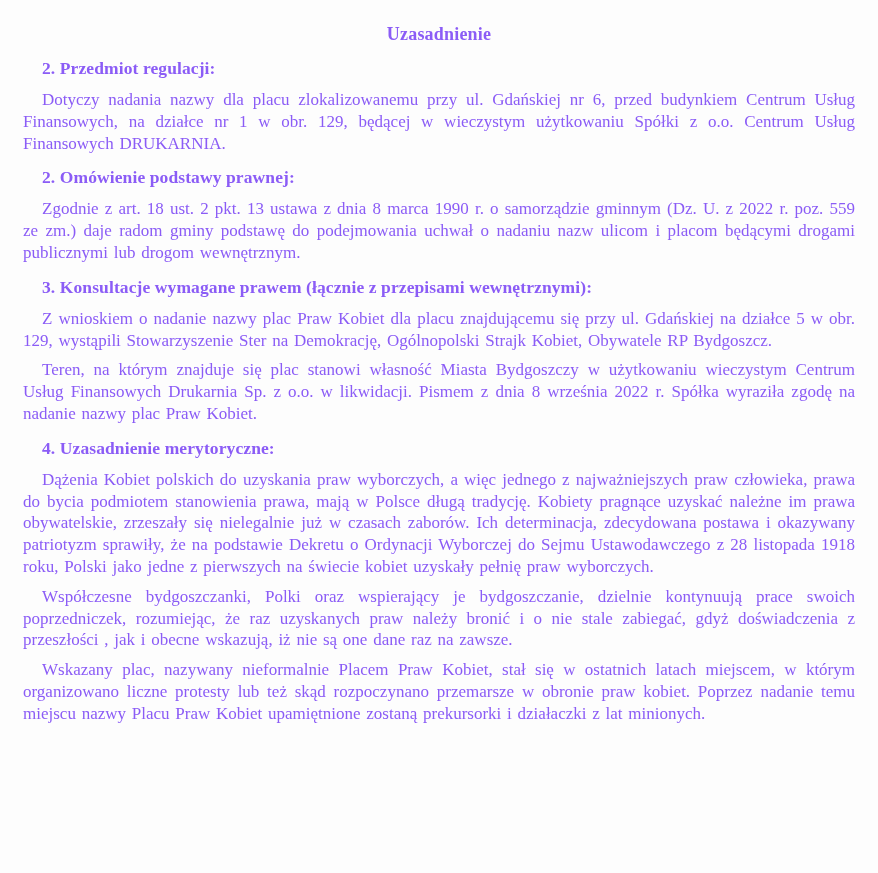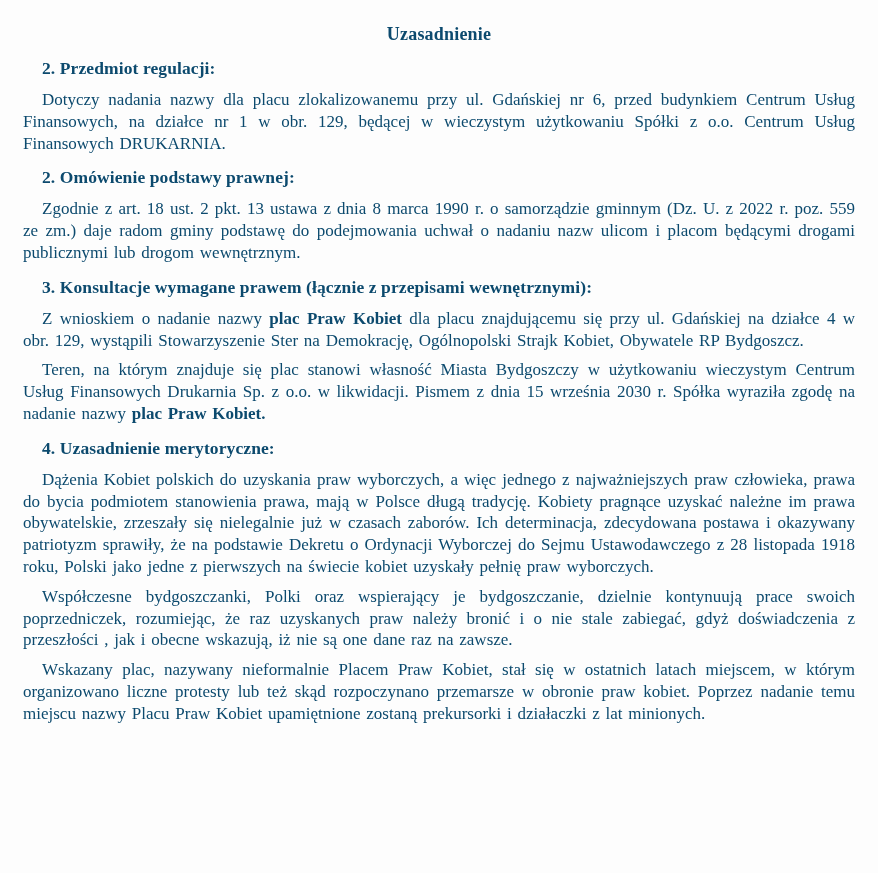--- a/index.html
+++ b/index.html
@@ -6,21 +6,21 @@
     margin: 0;
     padding: 0;
     background: #ffffff;
   }
   .page {
     position: relative;
     width: 878px;
     height: 873px;
     box-sizing: border-box;
     background: #fdfdfd;
-    color: #0c4a6e;
+    color: #8b5cf6;
     font-family: "Liberation Serif", "DejaVu Serif", serif;
     padding: 12px 23px 0 23px;
     overflow: hidden;
   }
   .doc-title {
     font-size: 18px;
     font-weight: bold;
     text-align: center;
     margin: 12px 0 6px 0;
     letter-spacing: 0.2px;
@@ -34,34 +34,34 @@
   }
   .para {
     font-size: 17px;
     line-height: 21.8px;
     text-align: justify;
     text-indent: 19px;
     margin: 8px 0;
     word-spacing: 1.5px;
   }
   .para strong {
-    font-weight: bold;
+    font-weight: normal;
   }
 </style>
 </head>
 <body>
 
 <div class="page">
   <h1 class="doc-title">Uzasadnienie</h1>
   <div>
       <h2 class="heading">2. Przedmiot regulacji:</h2>
       <p class="para"><span>Dotyczy nadania nazwy dla placu zlokalizowanemu przy ul. Gdańskiej nr 6, przed budynkiem Centrum Usług Finansowych, na działce nr 1 w obr. 129, będącej w wieczystym użytkowaniu Spółki z o.o. Centrum Usług Finansowych DRUKARNIA.</span></p>
       <h2 class="heading">2. Omówienie podstawy prawnej:</h2>
       <p class="para"><span>Zgodnie z art. 18 ust. 2 pkt. 13 ustawa z dnia 8 marca 1990 r. o samorządzie gminnym (Dz. U. z 2022 r. poz. 559 ze zm.) daje radom gminy podstawę do podejmowania uchwał o nadaniu nazw ulicom i placom będącymi drogami publicznymi lub drogom wewnętrznym.</span></p>
       <h2 class="heading">3. Konsultacje wymagane prawem (łącznie z przepisami wewnętrznymi):</h2>
-      <p class="para"><span>Z wnioskiem o nadanie nazwy </span><strong>plac Praw Kobiet</strong><span> dla placu znajdującemu się przy ul. Gdańskiej na działce 4 w obr. 129, wystąpili Stowarzyszenie Ster na Demokrację, Ogólnopolski Strajk Kobiet, Obywatele RP Bydgoszcz.</span></p>
-      <p class="para"><span>Teren, na którym znajduje się plac stanowi własność Miasta Bydgoszczy w użytkowaniu wieczystym Centrum Usług Finansowych Drukarnia Sp. z o.o. w likwidacji. Pismem z dnia 15 września 2030 r. Spółka wyraziła zgodę na nadanie nazwy </span><strong>plac Praw Kobiet.</strong></p>
+      <p class="para"><span>Z wnioskiem o nadanie nazwy </span><strong>plac Praw Kobiet</strong><span> dla placu znajdującemu się przy ul. Gdańskiej na działce 5 w obr. 129, wystąpili Stowarzyszenie Ster na Demokrację, Ogólnopolski Strajk Kobiet, Obywatele RP Bydgoszcz.</span></p>
+      <p class="para"><span>Teren, na którym znajduje się plac stanowi własność Miasta Bydgoszczy w użytkowaniu wieczystym Centrum Usług Finansowych Drukarnia Sp. z o.o. w likwidacji. Pismem z dnia 8 września 2022 r. Spółka wyraziła zgodę na nadanie nazwy </span><strong>plac Praw Kobiet.</strong></p>
       <h2 class="heading">4. Uzasadnienie merytoryczne:</h2>
       <p class="para"><span>Dążenia Kobiet polskich do uzyskania praw wyborczych, a więc jednego z najważniejszych praw człowieka, prawa do bycia podmiotem stanowienia prawa, mają w Polsce długą tradycję. Kobiety pragnące uzyskać należne im prawa obywatelskie, zrzeszały się nielegalnie już w czasach zaborów. Ich determinacja, zdecydowana postawa i okazywany patriotyzm sprawiły, że na podstawie Dekretu o Ordynacji Wyborczej do Sejmu Ustawodawczego z 28 listopada 1918 roku, Polski jako jedne z pierwszych na świecie kobiet uzyskały pełnię praw wyborczych.</span></p>
       <p class="para"><span>Współczesne bydgoszczanki, Polki oraz wspierający je bydgoszczanie, dzielnie kontynuują prace swoich poprzedniczek, rozumiejąc, że raz uzyskanych praw należy bronić i o nie stale zabiegać, gdyż doświadczenia z przeszłości , jak i obecne wskazują, iż nie są one dane raz na zawsze.</span></p>
       <p class="para"><span>Wskazany plac, nazywany nieformalnie Placem Praw Kobiet, stał się w ostatnich latach miejscem, w którym organizowano liczne protesty lub też skąd rozpoczynano przemarsze w obronie praw kobiet. Poprzez nadanie temu miejscu nazwy Placu Praw Kobiet upamiętnione zostaną prekursorki i działaczki z lat minionych.</span></p>
     </div>
 </div>
 
 </body></html>

